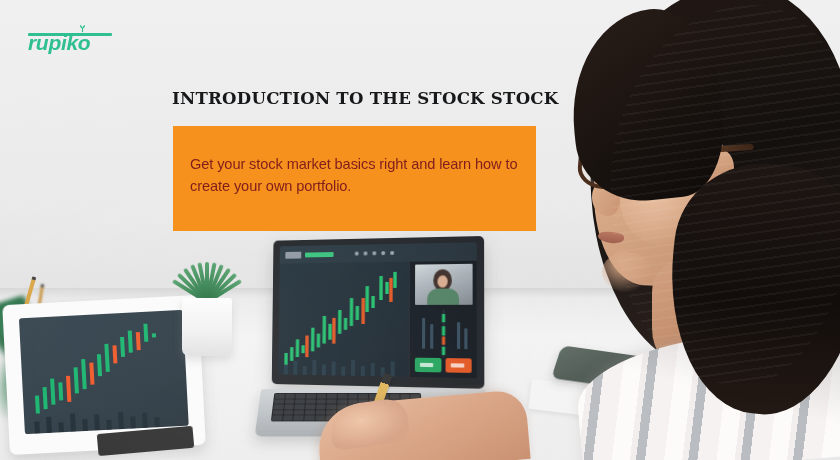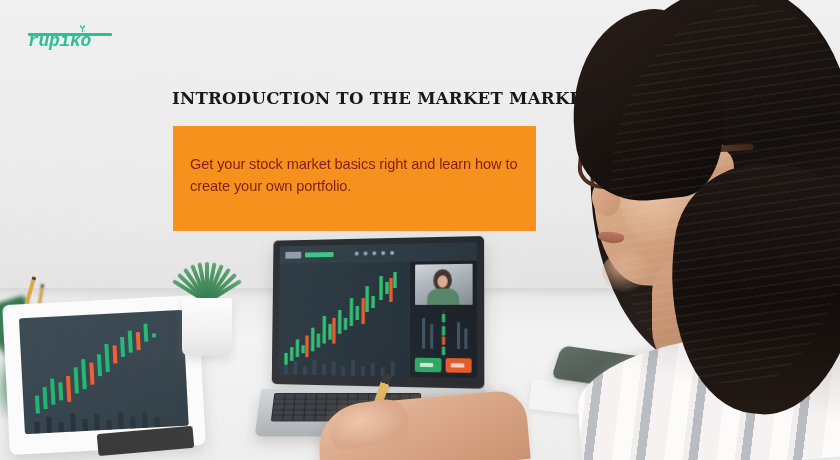--- a/index.html
+++ b/index.html
@@ -296,22 +296,22 @@
   .logo{
     position:absolute; left:28px; top:24px; width:84px; height:32px;
     color:#2fbf90;
   }
   .logo-bar{
     position:absolute; left:0; top:9px; width:84px; height:3px; background:currentColor;
     border-radius:1px;
   }
   .logo-text{
     position:absolute; left:0; top:8px; width:84px;
-    font-family:Liberation Mono, monospace;
-    font-size:18px; font-weight:700; font-style:italic;
+    font-family:Liberation Sans, sans-serif;
+    font-size:21px; font-weight:700; font-style:italic;
     letter-spacing:-.3px; color:currentColor; line-height:1;
   }
   .logo-sprout{
     position:absolute; left:50px; top:0; width:9px; height:9px; color:currentColor;
   }
 
   .headline{
     position:absolute; left:172px; top:88px; width:420px;
     font-family:"DejaVu Serif", serif;
     font-weight:700; font-size:16.6px; letter-spacing:.25px;
@@ -612,17 +612,17 @@
 <div class="logo">
   <span class="logo-bar"></span>
   <svg class="logo-sprout" viewBox="0 0 10 10">
     <path d="M5 9 V4" stroke="currentColor" stroke-width="1.3" fill="none"></path>
     <path d="M5 5 C2.6 4.6 2 2.4 2.2 1.2 C3.8 1.6 4.9 3 5 5 Z" fill="currentColor"></path>
     <path d="M5 5 C7.4 4.6 8 2.4 7.8 1.2 C6.2 1.6 5.1 3 5 5 Z" fill="currentColor"></path>
   </svg>
   <span class="logo-text">rupiko</span>
 </div>
 
-<div class="headline">INTRODUCTION TO THE MARKET MARKET</div>
+<div class="headline">INTRODUCTION TO THE STOCK STOCK</div>
 
 <div class="promo-box">
   <div class="promo-text">Get your stock market basics right and learn how to create your own portfolio.</div>
 </div>
 
 </body></html>

